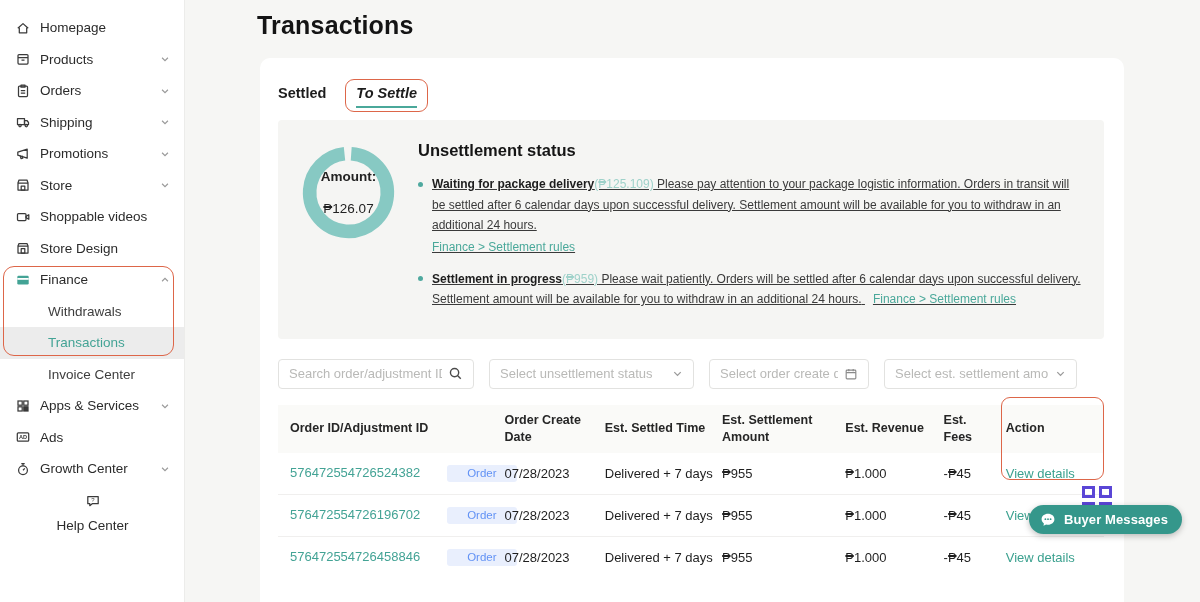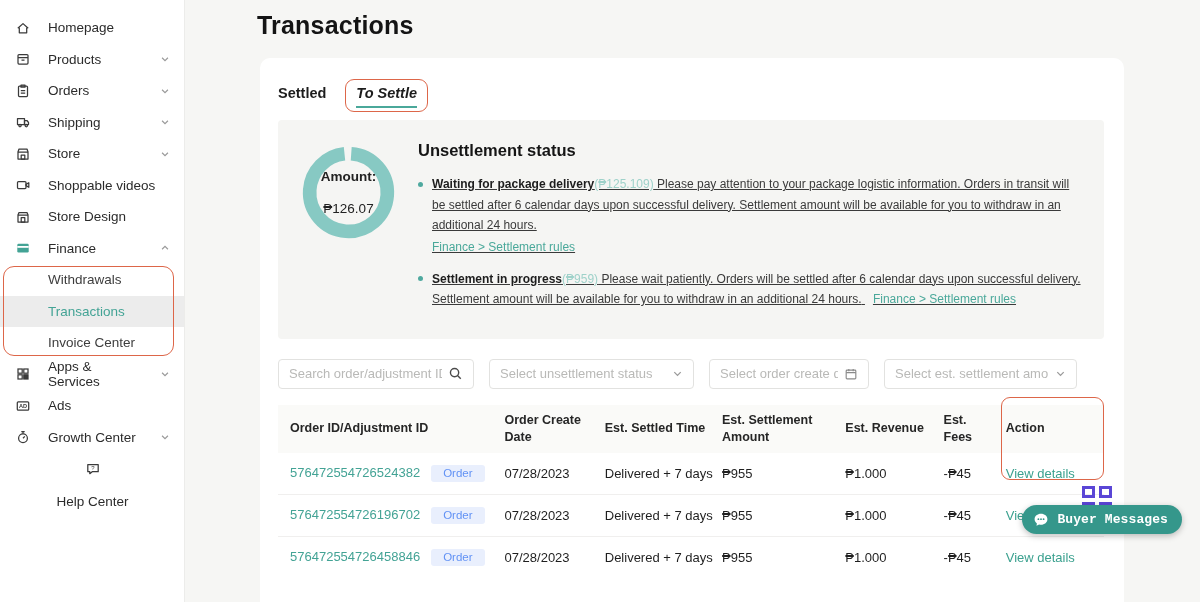--- a/index.html
+++ b/index.html
@@ -12,22 +12,22 @@
   }
 
   
   .sidebar {
     position: absolute; left: 0; top: 0; bottom: 0; width: 185px;
     background: #fff; border-right: 1px solid #ececea;
     padding-top: 12px; z-index: 3;
   }
   .side-item {
     height: 31.5px; display: flex; align-items: center;
-    padding: 0 14px 0 15px; gap: 17px;
-    font-size: 13.5px; color: #2b2b2b; cursor: pointer; position: relative;
+    padding: 0 14px 0 15px; gap: 9px;
+    font-size: 13.5px; color: #2b2b2b; cursor: pointer; position: relative; text-align: center;
   }
   .side-item .icn { width: 16px; height: 16px; flex: 0 0 16px; display: flex; align-items: center; justify-content: center; }
   .side-item .chev { margin-left: auto; display: flex; }
   .side-item.sub { padding-left: 48px; height: 31.5px; font-size: 13.5px; color: #3d3d3d; }
   .side-item.selected { background: #ececec; color: #43a395; }
   .side-item.gap-top { margin-top: 8px; flex-direction: column; }
   .finance-annotation {
     position: absolute; left: 3px; top: 266px; width: 171px; height: 90px;
     border: 1.6px solid #dd6649; border-radius: 11px; pointer-events: none; z-index: 4;
   }
@@ -105,40 +105,40 @@
   col.c-id { width: 218px; } col.c-date { width: 100px; } col.c-est { width: 117px; }
   col.c-amt { width: 123px; } col.c-rev { width: 98px; } col.c-fee { width: 62px; } col.c-act { width: 106px; }
   td {
     padding: 12px 8px; border-top: 1px solid #f0efee;
     font-size: 13px; color: #1f1f1f; white-space: nowrap; height: 41px;
   }
   tbody tr:first-child td { border-top: none; }
   th:first-child, td:first-child { padding-left: 12px; }
   .oid { color: #43a395; cursor: pointer; }
   .badge {
-    display: inline-block; margin-left: 11px; padding: 2px 12px 3px;
+    display: inline-block; margin-left: 27px; padding: 2px 20px 3px;
     background: #e9effd; color: #6292f5; font-size: 11.5px; border-radius: 3px;
   }
   .view-link { color: #3ba18f; cursor: pointer; }
   .action-annotation {
     position: absolute; left: 741px; top: 339px; width: 103px; height: 83px;
     border: 1.6px solid #dd6649; border-radius: 9px; pointer-events: none;
   }
 
   
   .purple-grid {
     position: absolute; left: 897px; top: 486px; z-index: 5;
     display: grid; grid-template-columns: 13px 13px; gap: 4px;
   }
   .pg { width: 13px; height: 12px; border: 3px solid #5a46d6; }
   .pg.f { border: none; background: #5a46d6; height: 10px; }
   .buyer-btn {
     position: absolute; right: 18px; top: 505px; z-index: 6;
     height: 29px; border: none; border-radius: 15px;
-    background: #35978b; color: #fff; font-family: Liberation Mono, monospace;
+    background: #35978b; color: #fff; font-family: Liberation Sans, sans-serif;
     font-size: 13px; font-weight: 700; letter-spacing: .1px;
     display: flex; align-items: center; gap: 7px; padding: 0 14px 0 10px;
     cursor: pointer; box-shadow: 0 2px 6px rgba(0,0,0,.25);
   }
 </style>
 </head>
 <body>
 
 <aside class="sidebar">
   <div class="side-item">
@@ -182,20 +182,34 @@
   <div class="side-item">
     <span class="icn">
         <svg width="16" height="16" viewBox="0 0 16 16" fill="none" stroke="#3a3a3a" stroke-width="1.25" stroke-linejoin="round">
           <path d="M2.5 4.5h7v6h-7z"></path>
           <path d="M9.5 6.5h2.4l1.6 2v2H9.5z"></path>
           <circle cx="5" cy="11.6" r="1.2"></circle>
           <circle cx="11.3" cy="11.6" r="1.2"></circle>
         </svg>
       </span>
     <span>Shipping</span>
+    <span class="chev">
+        <svg width="10" height="10" viewBox="0 0 12 12" fill="none" stroke="#9a9a9a" stroke-width="1.4">
+          <path d="M2.5 4.5 6 8l3.5-3.5"></path>
+        </svg>
+      </span>
+  </div>
+  <div class="side-item">
+    <span class="icn">
+        <svg width="16" height="16" viewBox="0 0 16 16" fill="none" stroke="#3a3a3a" stroke-width="1.25" stroke-linejoin="round">
+          <path d="M2.8 6.2v3l9.4 3V3.2z"></path>
+          <path d="M5.2 9.6l.8 3 1.8-.5-.7-2.4"></path>
+        </svg>
+      </span>
+    <span>Promotions</span>
     <span class="chev">
         <svg width="10" height="10" viewBox="0 0 12 12" fill="none" stroke="#9a9a9a" stroke-width="1.4">
           <path d="M2.5 4.5 6 8l3.5-3.5"></path>
         </svg>
       </span>
   </div>
   <div class="side-item">
     <span class="icn">
         <svg width="16" height="16" viewBox="0 0 16 16" fill="none" stroke="#3a3a3a" stroke-width="1.25" stroke-linejoin="round">
           <path d="M3 6 4 3h8l1 3"></path>

